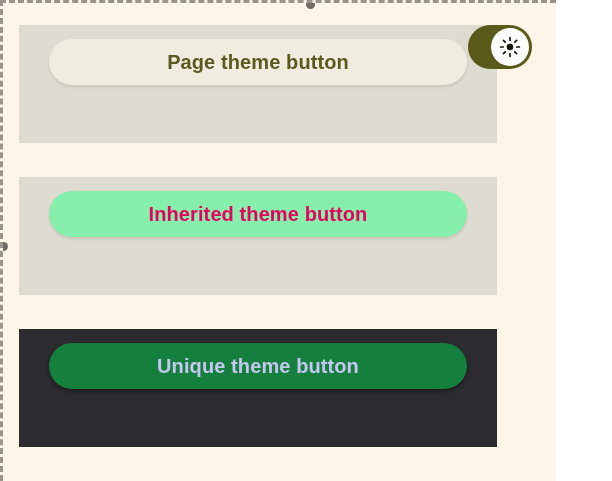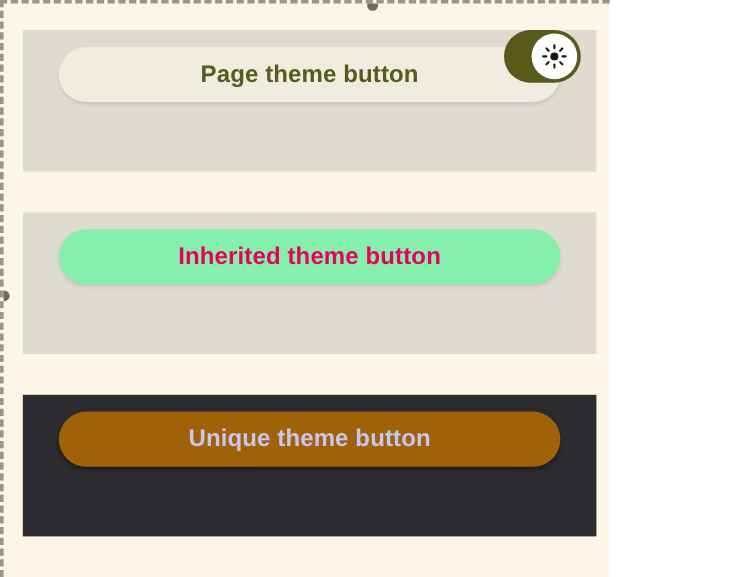--- a/index.html
+++ b/index.html
@@ -12,21 +12,21 @@
     overflow: hidden;
     background: #ffffff;
     font-family: "Liberation Sans", sans-serif;
   }
 
   
   #app-frame {
     position: absolute;
     left: 0;
     top: 0;
-    width: 508px;
+    width: 556px;
     height: 481px;
     box-sizing: border-box;
     background: #fdf5e7;
     border-top: 3px dashed #9a958c;
     border-left: 3px dashed #9a958c;
     overflow: hidden;
   }
 
   
   .resize-handle {
@@ -85,21 +85,21 @@
   #panel-inherited { background: #dedcd0; height: 118px; }
   #btn-inherited {
     background: #86efac;
     color: #e8005e;
     box-shadow: 0 2px 3px rgba(80,76,60,0.16);
   }
 
   
   #panel-unique { background: #2b2b30; height: 118px; }
   #btn-unique {
-    background: #a16207;
+    background: #15803d;
     color: #c5c7f0;
     box-shadow: 0 2px 4px rgba(0,0,0,0.4);
   }
 
   
   #theme-toggle {
     position: absolute;
     right: 24px;
     top: 22px;
     width: 64px;

